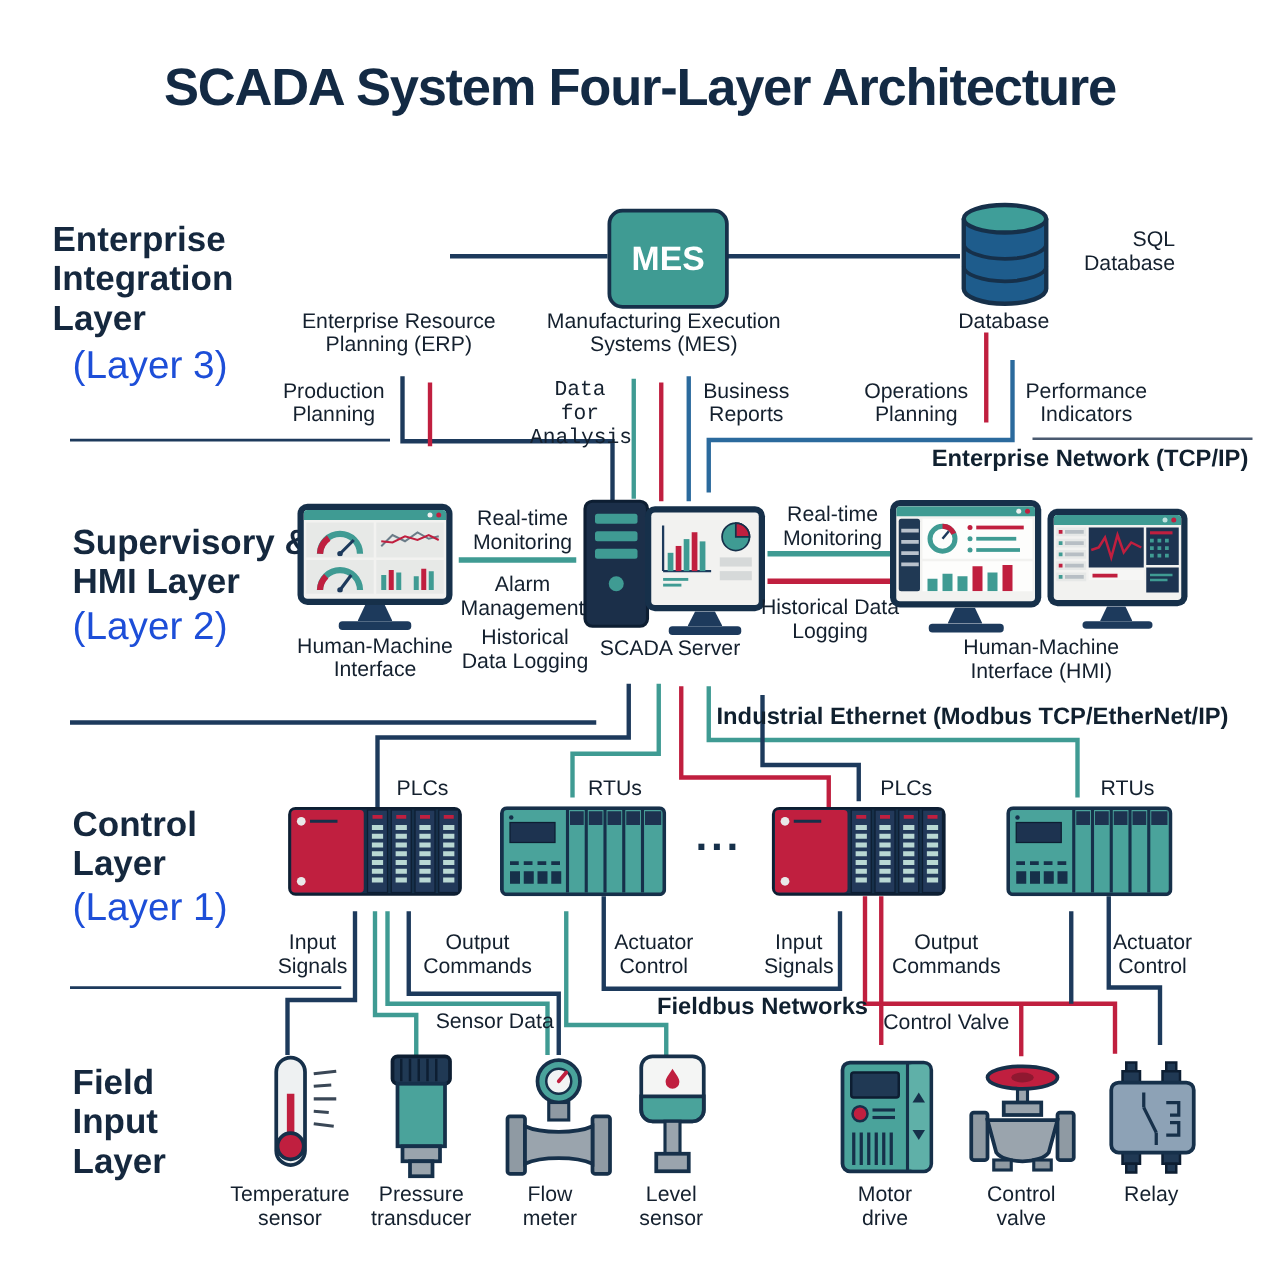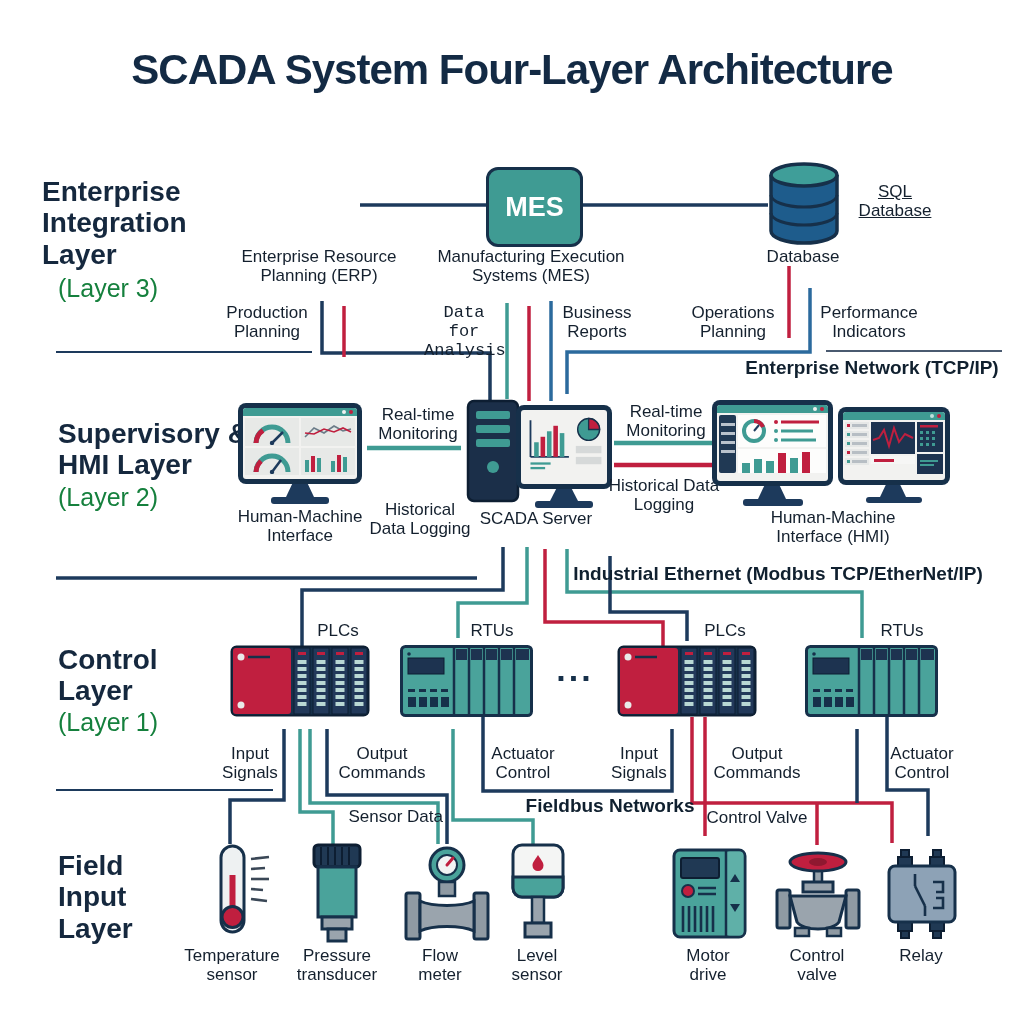--- a/index.html
+++ b/index.html
@@ -1,23 +1,23 @@
 <!DOCTYPE html>
 <html><head>
 <meta charset="utf-8">
 <style>
   html,body{margin:0;padding:0;background:#ffffff;font-family:"Liberation Sans",sans-serif;}
   #canvas{position:relative;width:1024px;height:1024px;background:#ffffff;overflow:hidden;}
   .abs{position:absolute;}
   #title{position:absolute;top:46px;left:0;width:1024px;text-align:center;
          font-size:42px;font-weight:800;letter-spacing:-1px;color:#132a44;}
   .layer-name{position:absolute;font-size:28px;line-height:1.12;font-weight:800;color:#15283e;}
-  .layer-tag{position:absolute;font-size:25px;color:#15803d;}
+  .layer-tag{position:absolute;font-size:31px;color:#1d4ed8;}
   .lbl{position:absolute;font-size:17px;line-height:1.13;color:#14202e;text-align:center;transform:translateX(-50%);}
-  .lbl.left{transform:none;text-align:center;text-decoration:underline;}
+  .lbl.left{transform:none;text-align:right;}
   .net-lbl{position:absolute;font-size:19px;font-weight:700;color:#10202f;text-align:center;transform:translateX(-50%);white-space:nowrap;}
   .node-box{position:absolute;display:flex;align-items:center;justify-content:center;
             color:#fff;font-weight:800;font-size:27px;border-radius:12px;}
   #erp-box{background:#16304a;border:3px solid #0d1e32;}
   #mes-box{background:#3f9b93;border:3px solid #16304a;}
   .mon{position:absolute;background:#16304a;border-radius:8px;padding:5px;box-sizing:border-box;}
   .scr{background:#f2f2f0;width:100%;height:100%;border-radius:3px;overflow:hidden;position:relative;}
   .tbar{height:8px;background:#3f9b93;display:flex;align-items:center;justify-content:flex-end;gap:3px;padding-right:4px;}
   .dot{width:4px;height:4px;border-radius:50%;}
   .dot.w{background:#f0f0f0;} .dot.r{background:#c01f3f;} .dot.t{background:#bfe0dd;}
@@ -164,20 +164,21 @@
               <rect x="41" y="9" width="4" height="15" fill="#3f9b93"></rect>
             </svg>
         </div>
       </div>
     </div>
   </div>
   <div class="neck" style="left:286px;top:484px;width:28px;height:13px;"></div>
   <div class="base" style="left:271px;top:497px;width:58px;height:7px;"></div>
 
   <div class="lbl" style="left:418px;top:405px;width:100px;">Real-time Monitoring</div>
+  <div class="lbl" style="left:418px;top:458px;width:110px;">Alarm Management</div>
   <div class="lbl" style="left:420px;top:500px;width:108px;">Historical Data Logging</div>
 
   <svg class="abs" style="left:466px;top:399px;" width="54" height="104" viewBox="0 0 54 104">
     <rect x="2" y="2" width="50" height="100" rx="6" fill="#1b2f49" stroke="#0d1e32" stroke-width="2.5"></rect>
     <rect x="10" y="12" width="34" height="8" rx="2" fill="#3f9b93"></rect>
     <rect x="10" y="26" width="34" height="8" rx="2" fill="#3f9b93"></rect>
     <rect x="10" y="40" width="34" height="8" rx="2" fill="#3f9b93"></rect>
     <circle cx="27" cy="68" r="6" fill="#3f9b93"></circle>
   </svg>
 

